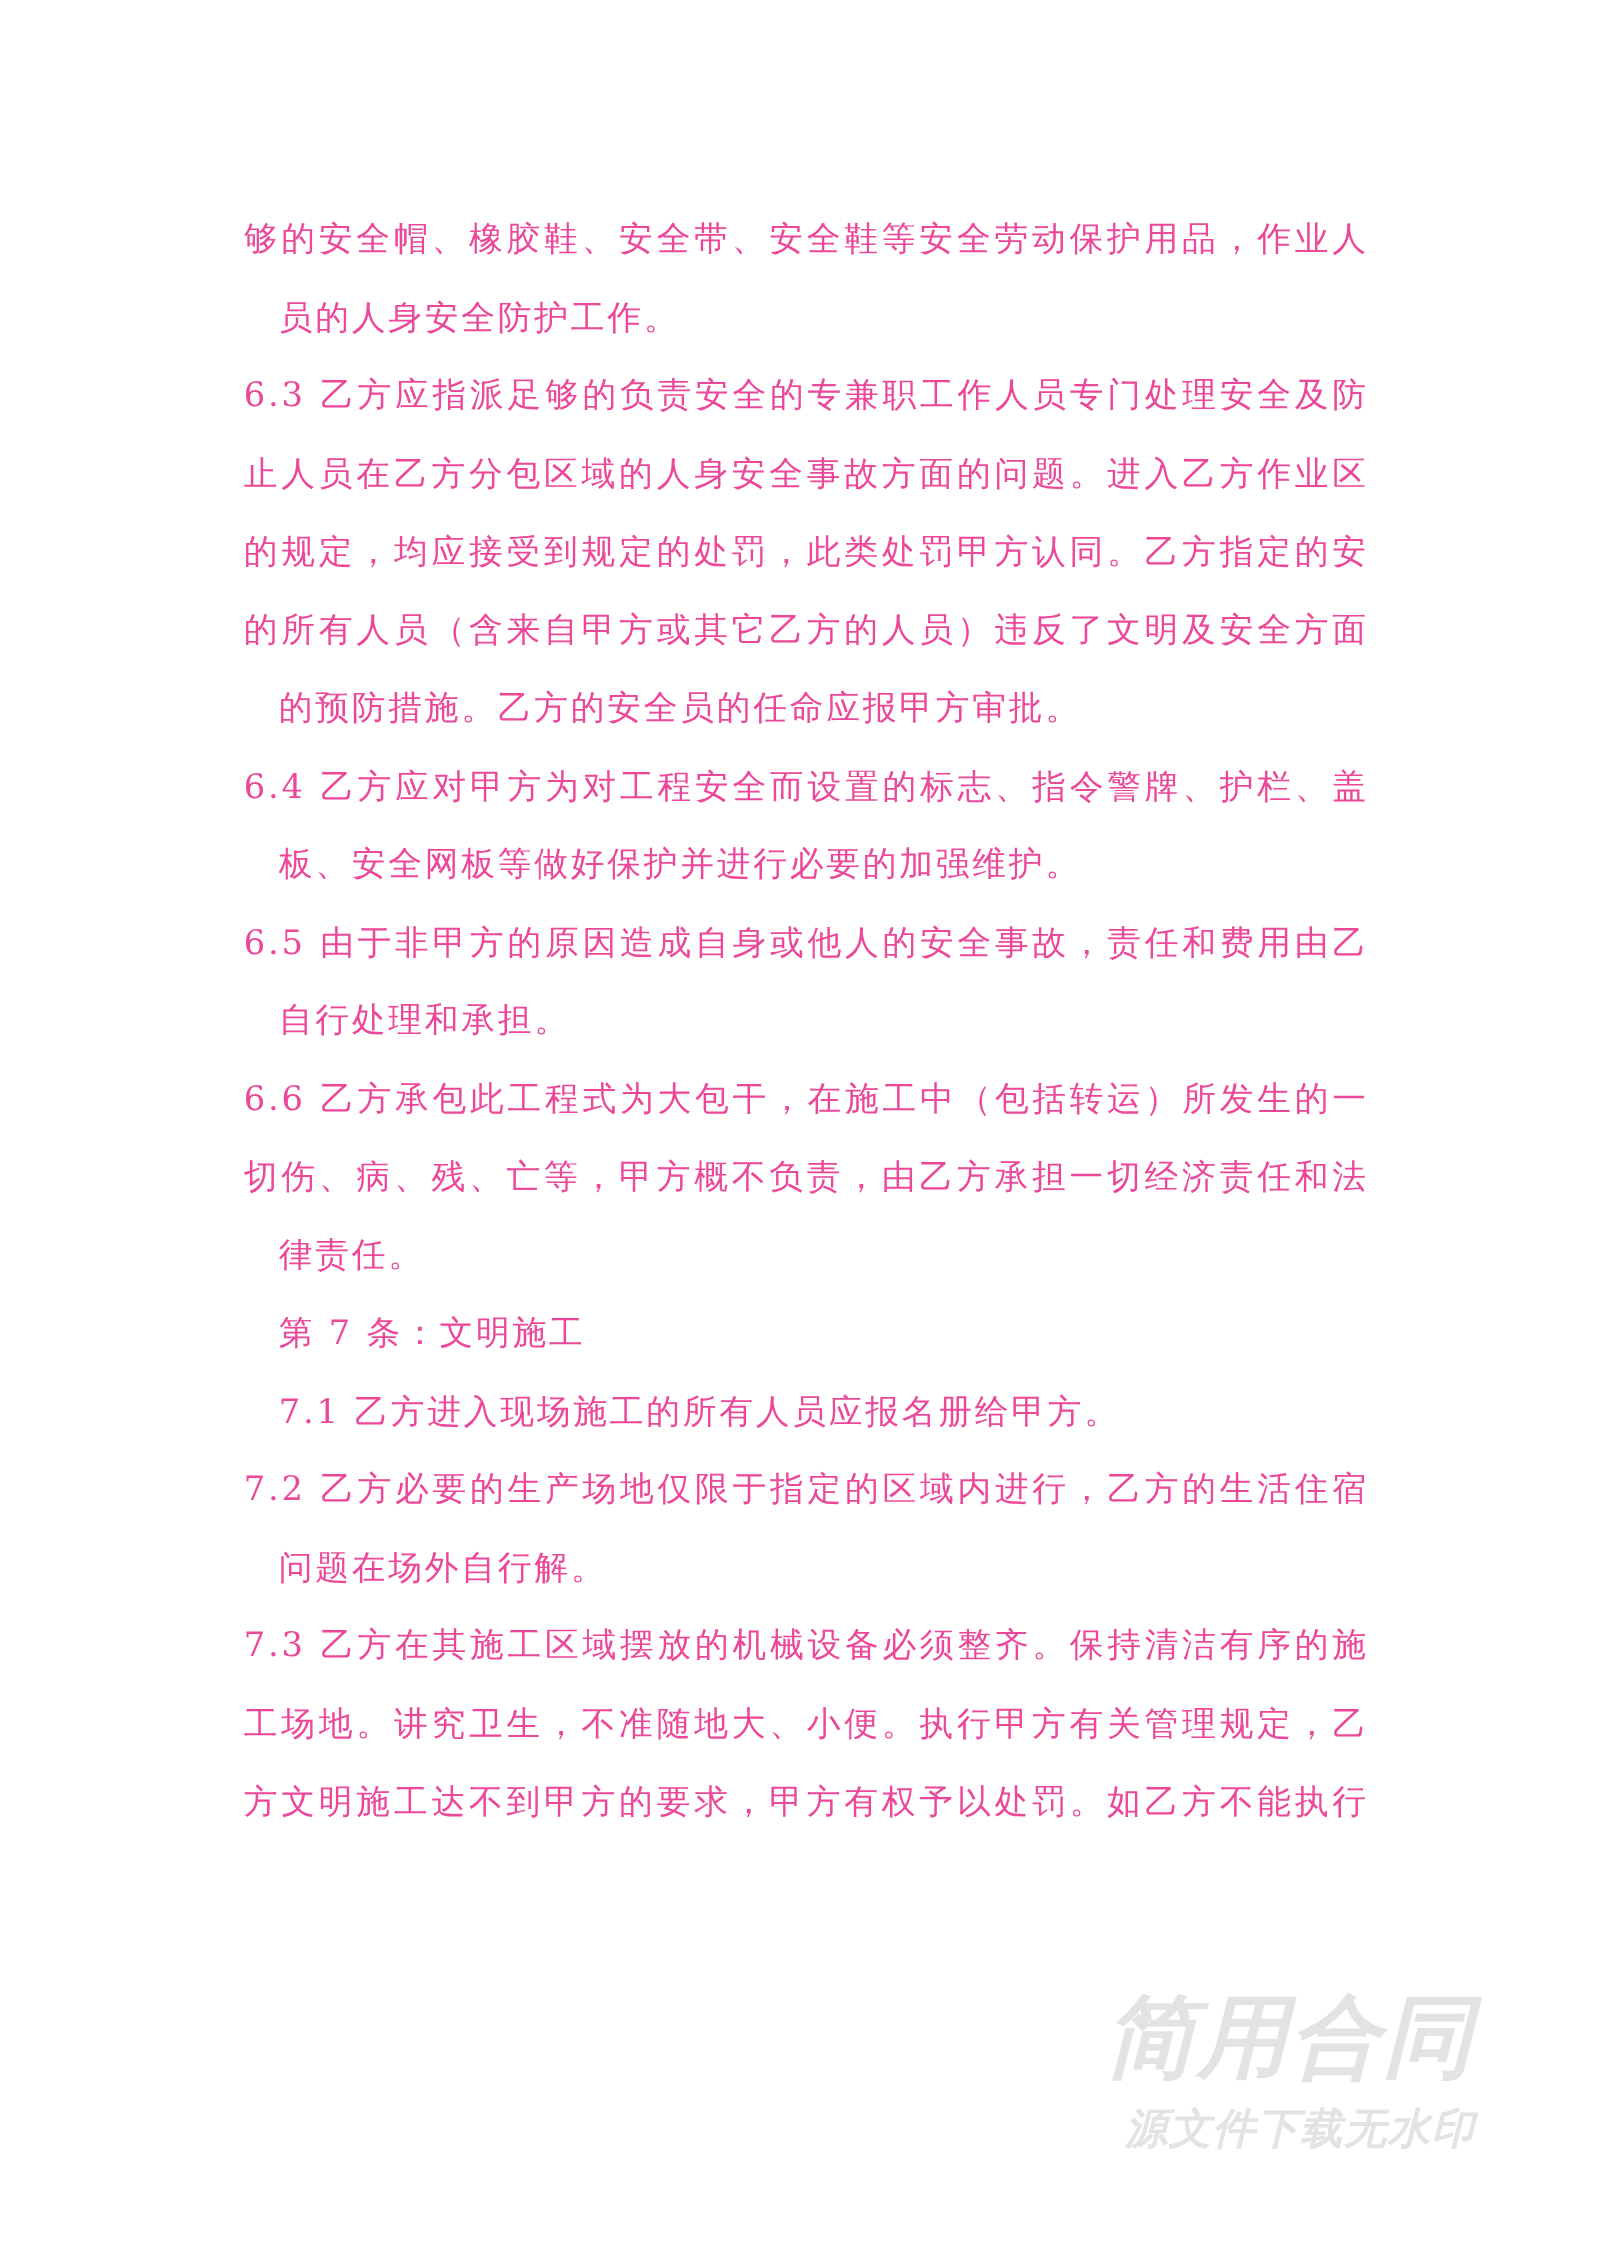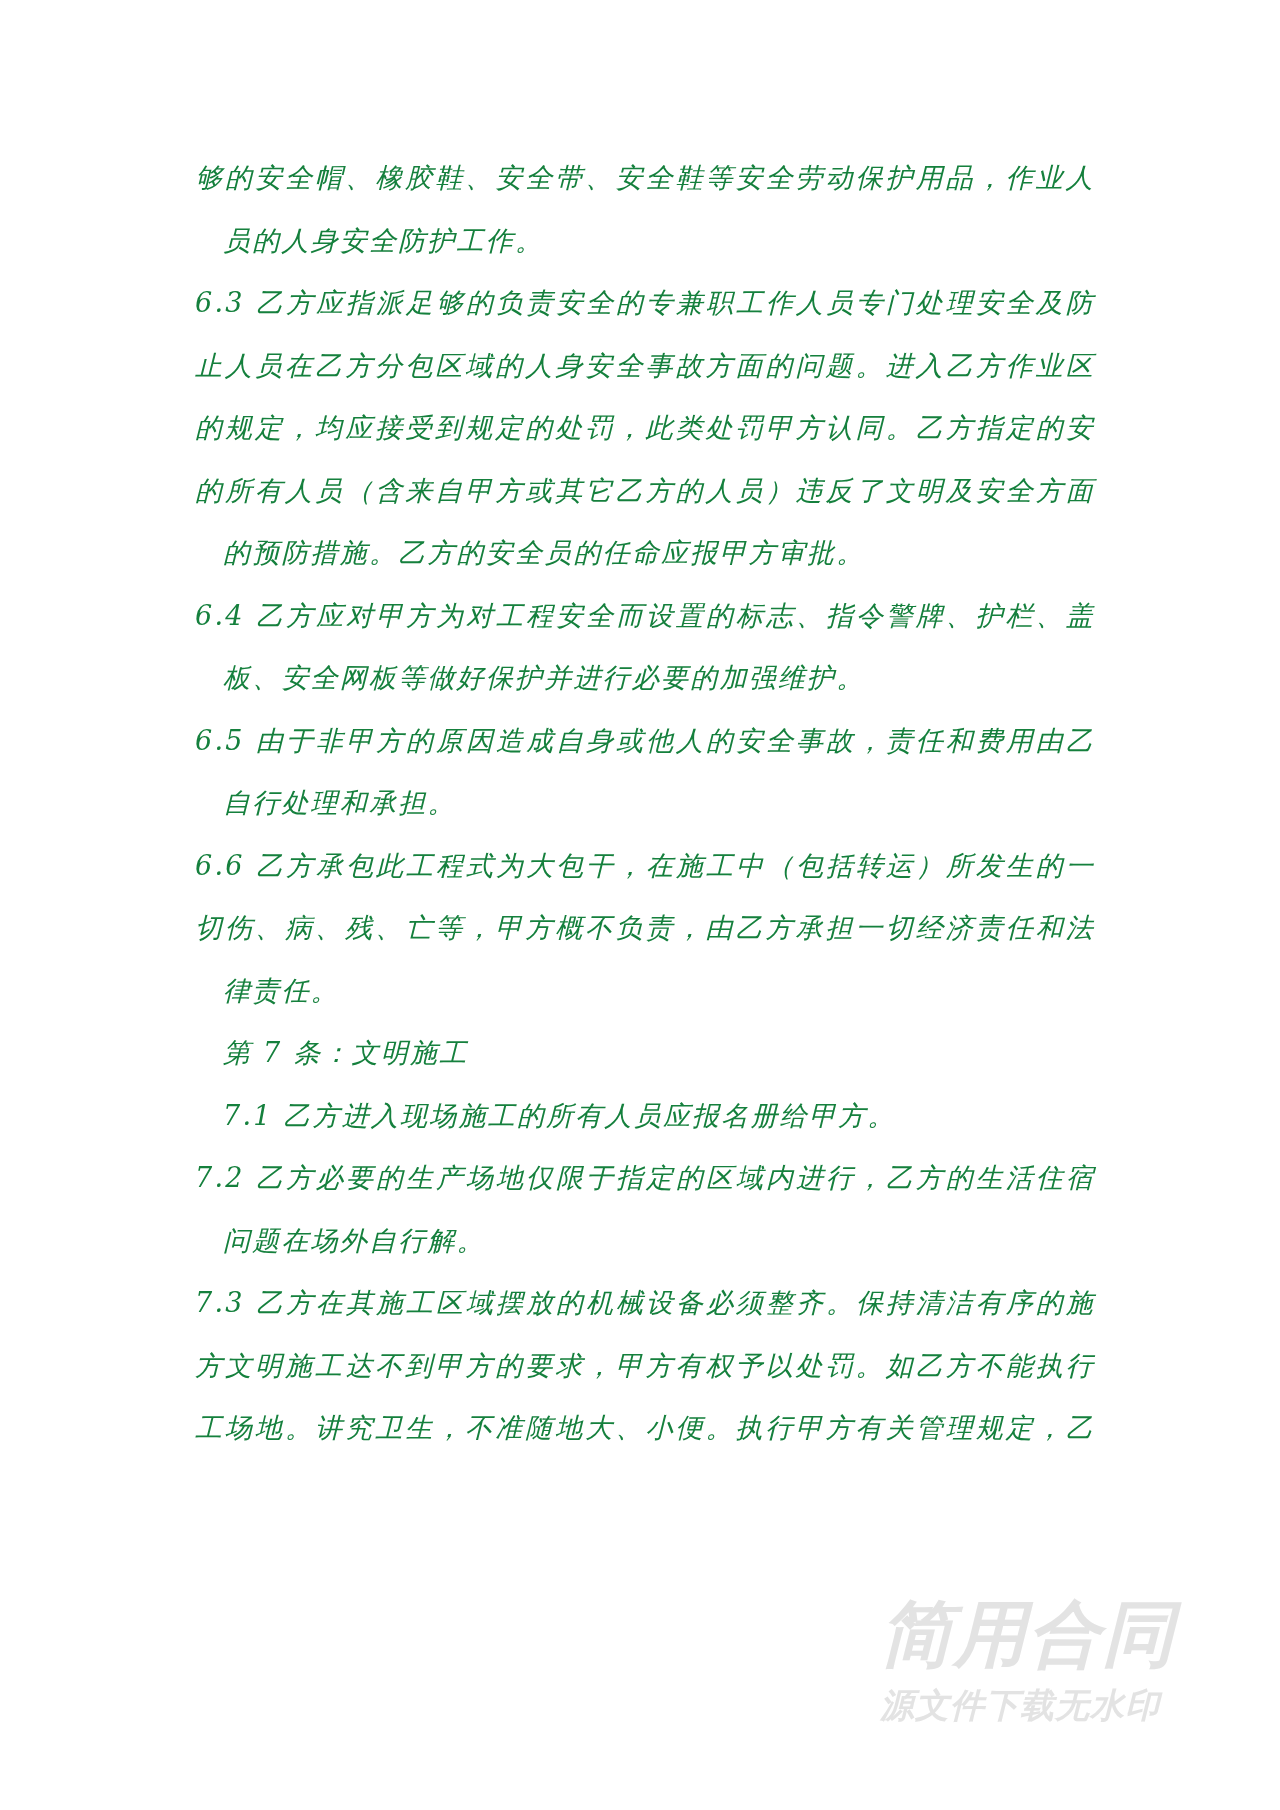--- a/index.html
+++ b/index.html
@@ -1,32 +1,32 @@
 <!DOCTYPE html>
 <html><head>
 <meta charset="utf-8">
 <style>
   html, body { margin: 0; padding: 0; background: #ffffff; }
   body { width: 1280px; height: 1810px; position: relative; overflow: hidden; }
   .page { position: absolute; left: 0; top: 0; width: 1280px; height: 1810px; background: #ffffff; }
   .content {
-    position: absolute; left: 195px; top: 147px; width: 900px;
+    position: absolute; left: 195px; top: 161px; width: 900px;
     font-family: "DejaVu Serif", "Liberation Serif", serif;
-    font-size: 27px; color: #15803d; font-style: italic;
+    font-size: 27px; color: #ec4899;
   }
   .line {
     height: 62.5px; line-height: 62.5px; white-space: nowrap;
     letter-spacing: 2.2px; text-align: justify; text-align-last: justify;
   }
   .line.short { text-align-last: left; margin-left: 28px; }
   .watermark {
     position: absolute; left: 880px; top: 1590px; width: 300px;
-    font-family: Liberation Serif, serif;
+    font-family: Liberation Mono, monospace;
     color: #e3e3e3; font-weight: bold; font-style: italic;
-    pointer-events: none; z-index: 0;
+    pointer-events: none; z-index: 0; text-align: right;
   }
   .wm-main { font-size: 72px; line-height: 90px; letter-spacing: 2px; white-space: nowrap; }
   .wm-sub { font-size: 34px; line-height: 44px; letter-spacing: 1px; white-space: nowrap; margin-top: 4px; }
   .content { z-index: 1; }
 </style>
 </head>
 <body>
 
 <div class="page">
   <div class="watermark">
@@ -47,16 +47,16 @@
     <div class="line">6.5 由于非甲方的原因造成自身或他人的安全事故，责任和费用由乙</div>
     <div class="line short">自行处理和承担。</div>
     <div class="line">6.6 乙方承包此工程式为大包干，在施工中（包括转运）所发生的一</div>
     <div class="line">切伤、病、残、亡等，甲方概不负责，由乙方承担一切经济责任和法</div>
     <div class="line short">律责任。</div>
     <div class="line short">第 7 条：文明施工</div>
     <div class="line short">7.1 乙方进入现场施工的所有人员应报名册给甲方。</div>
     <div class="line">7.2 乙方必要的生产场地仅限于指定的区域内进行，乙方的生活住宿</div>
     <div class="line short">问题在场外自行解。</div>
     <div class="line">7.3 乙方在其施工区域摆放的机械设备必须整齐。保持清洁有序的施</div>
+    <div class="line">工场地。讲究卫生，不准随地大、小便。执行甲方有关管理规定，乙</div>
     <div class="line">方文明施工达不到甲方的要求，甲方有权予以处罚。如乙方不能执行</div>
-    <div class="line">工场地。讲究卫生，不准随地大、小便。执行甲方有关管理规定，乙</div>
   </div>
 </div>
 
 </body></html>

